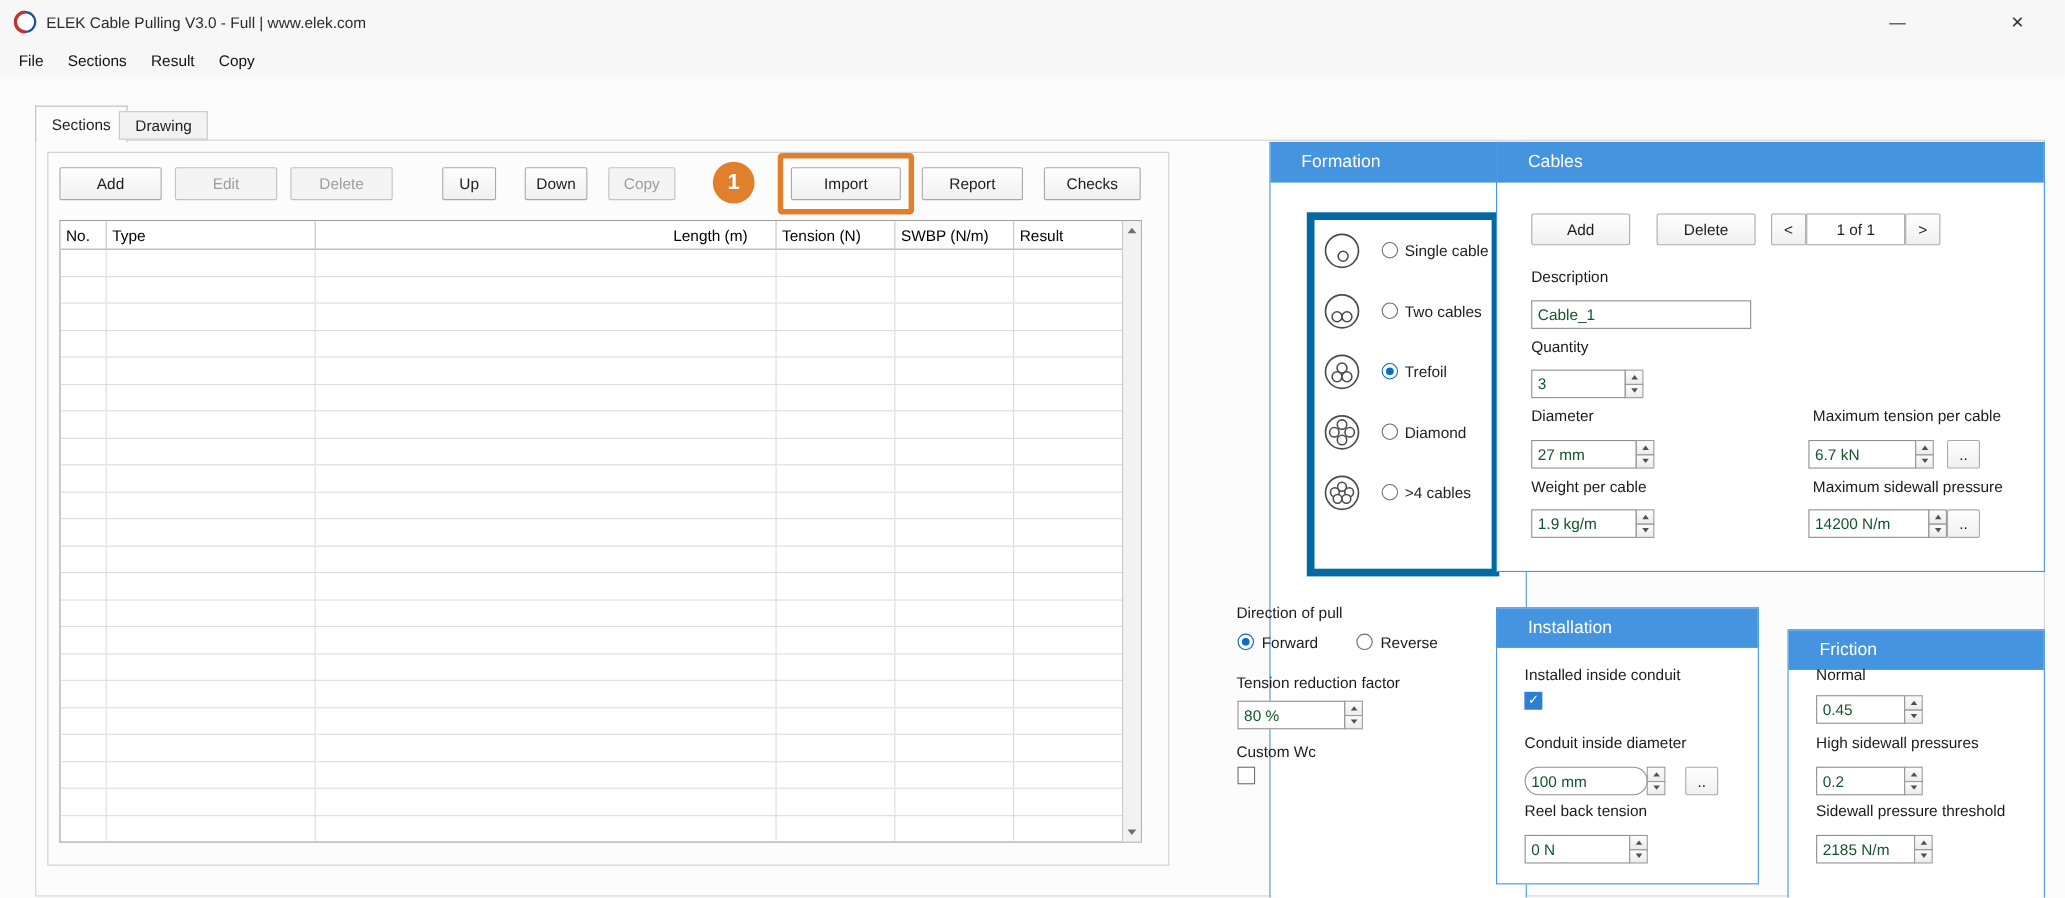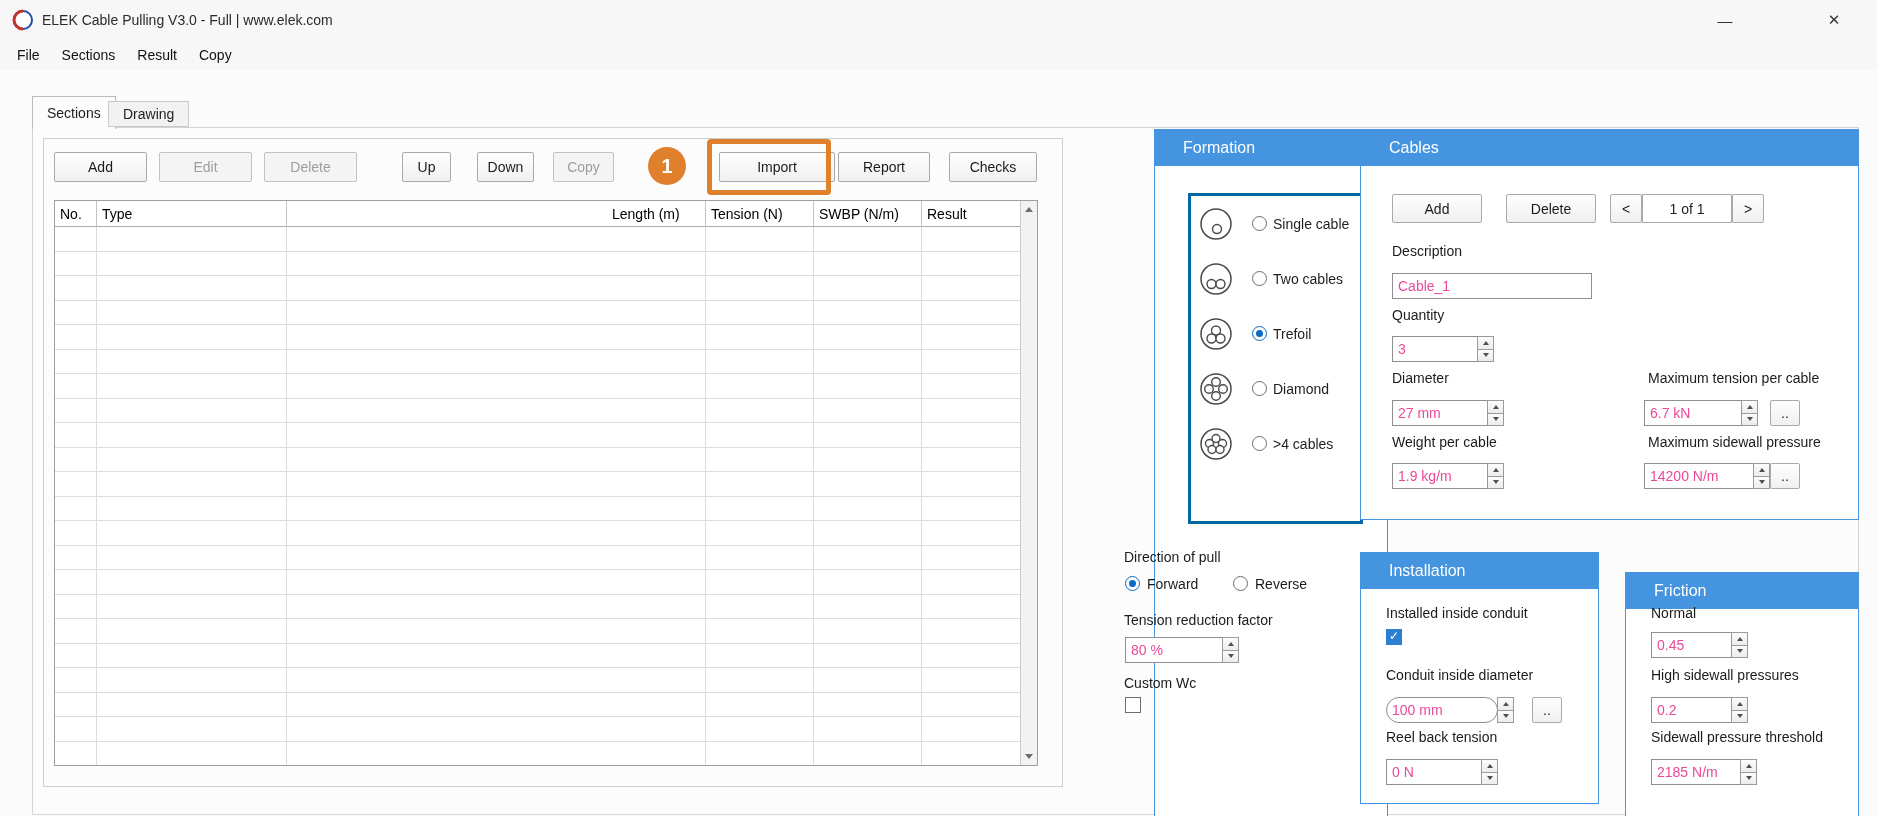--- a/index.html
+++ b/index.html
@@ -50,39 +50,39 @@
   .tcell{border-right:1px solid #DCDCDC;}
   .c0{width:42px;} .c1{width:190px;} .c2{width:320px;margin-top:36px;} .c3{width:99px;} .c4{width:108px;} .c5{width:108px;} .c6{flex:1;border-right:none;}
   .vscroll{width:17px;background:#F2F2F2;border-left:1px solid #C9C9C9;display:flex;flex-direction:column;justify-content:space-between;}
   .sb-btn{height:17px;display:flex;align-items:center;justify-content:center;}
   
   .panel{position:absolute;background:#fff;border:1px solid var(--header-blue);}
   .panel-h{height:36px;background:var(--header-blue);color:#fff;font-size:16px;display:flex;align-items:center;padding-left:28px;}
   .lbl{position:absolute;font-size:14px;color:#1b1b1b;white-space:nowrap;z-index:2;}
   
   .frow{position:absolute;display:flex;height:26px;align-items:stretch;z-index:2;}
-  input.field{height:26px;border:1px solid #8F8F8F;background:#fff;padding:0 5px;font-family:"Liberation Sans",sans-serif;font-size:14px;color:#ec4899;}
+  input.field{height:26px;border:1px solid #8F8F8F;background:#fff;padding:0 5px;font-family:"Liberation Sans",sans-serif;font-size:14px;color:#14532d;}
   .spin{width:17px;display:flex;flex-direction:column;margin-left:-1px;}
   .spin-b{flex:1;border:1px solid #9A9A9A;background:linear-gradient(#FCFCFC,#ECECEC);display:flex;align-items:center;justify-content:center;}
   .spin-b + .spin-b{margin-top:-1px;}
   .tri{width:0;height:0;display:block;}
   .tri.up{border-left:3.5px solid transparent;border-right:3.5px solid transparent;border-bottom:4px solid #505050;}
   .tri.down{border-left:3.5px solid transparent;border-right:3.5px solid transparent;border-top:4px solid #505050;}
   .tri.sb-up{border-left:4px solid transparent;border-right:4px solid transparent;border-bottom:5px solid #6E6E6E;}
   .tri.sb-down{border-left:4px solid transparent;border-right:4px solid transparent;border-top:5px solid #6E6E6E;}
   
   .radio{width:15px;height:15px;border-radius:50%;border:1px solid #6E6E6E;background:#fff;display:inline-flex;align-items:center;justify-content:center;flex:none;}
   .radio .dot{display:none;width:7px;height:7px;border-radius:50%;background:var(--radio-blue);}
   .radio.selected{border:1.5px solid var(--radio-blue);}
   .radio.selected .dot{display:block;}
   .checkbox{position:absolute;width:16px;height:16px;border:1px solid #6E6E6E;background:#fff;z-index:2;}
   .checkbox.checked{background:var(--check-blue);border-color:var(--check-blue);}
   .checkbox.checked::after{content:"✓";position:absolute;left:2px;top:-1px;color:#fff;font-size:12px;}
   
-  .f-box{position:absolute;left:33px;top:63px;width:175px;height:331px;border:3px solid #0369a1;background:#fff;display:flex;flex-direction:column;}
+  .f-box{position:absolute;left:33px;top:63px;width:175px;height:331px;border:7px solid #0369a1;background:#fff;display:flex;flex-direction:column;}
   .f-row{height:55.1px;display:flex;align-items:center;padding-left:7px;}
   .f-icon{width:36px;height:36px;flex:none;}
   .f-row .radio{margin-left:18px;}
   .f-label{margin-left:6px;font-size:14px;white-space:nowrap;}
 </style>
 </head>
 <body>
 
 <div class="titlebar">
   <svg class="app-icon" viewBox="0 0 22 22">
@@ -106,21 +106,21 @@
 <div class="tab inactive">Drawing</div>
 
 <div class="groupbox"></div>
 
 <div class="btn" style="left:54px;top:152px;width:93px">Add</div>
 <div class="btn disabled" style="left:159px;top:152px;width:93px">Edit</div>
 <div class="btn disabled" style="left:264px;top:152px;width:93px">Delete</div>
 <div class="btn" style="left:402px;top:152px;width:49px">Up</div>
 <div class="btn" style="left:477px;top:152px;width:57px">Down</div>
 <div class="btn disabled" style="left:553px;top:152px;width:61px">Copy</div>
-<div class="btn" style="left:719px;top:152px;width:116px">Import</div>
+<div class="btn" style="left:719px;top:152px;width:100px">Import</div>
 <div class="btn" style="left:838px;top:152px;width:92px">Report</div>
 <div class="btn" style="left:949px;top:152px;width:88px">Checks</div>
 
 <div class="ann-rect" style="left:707px;top:139px;width:124px;height:56px"></div>
 <div class="ann-badge" style="left:648px;top:147px">1</div>
 
 <div class="grid">
   <div class="grid-main">
     <div class="thead">
       <div class="hcell c0">No.</div>

